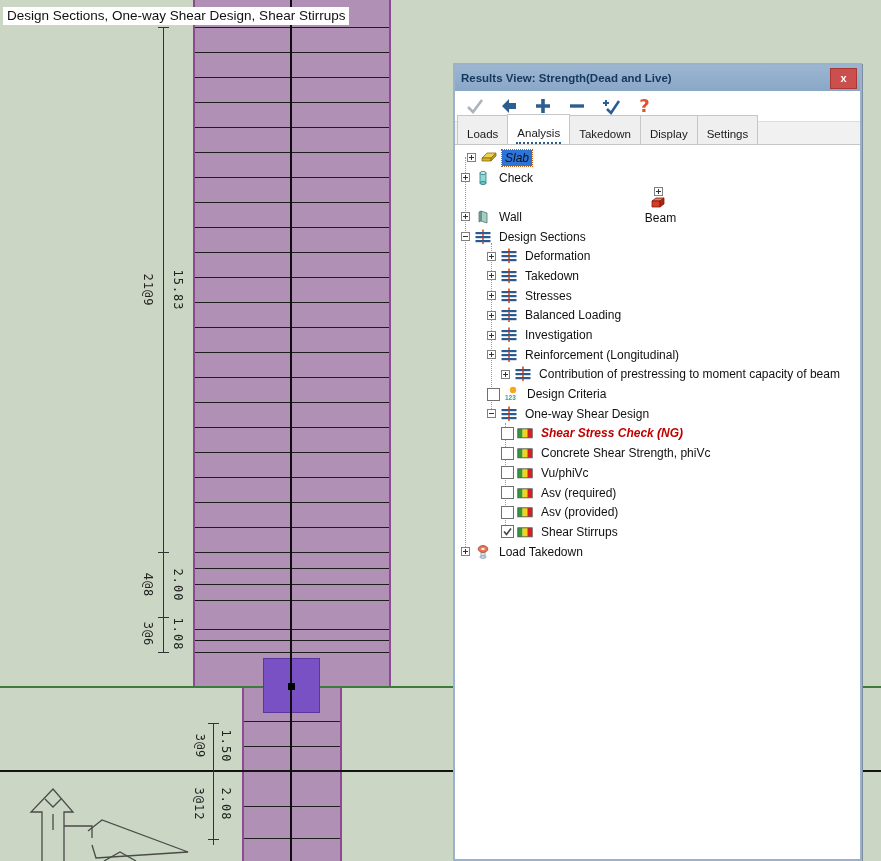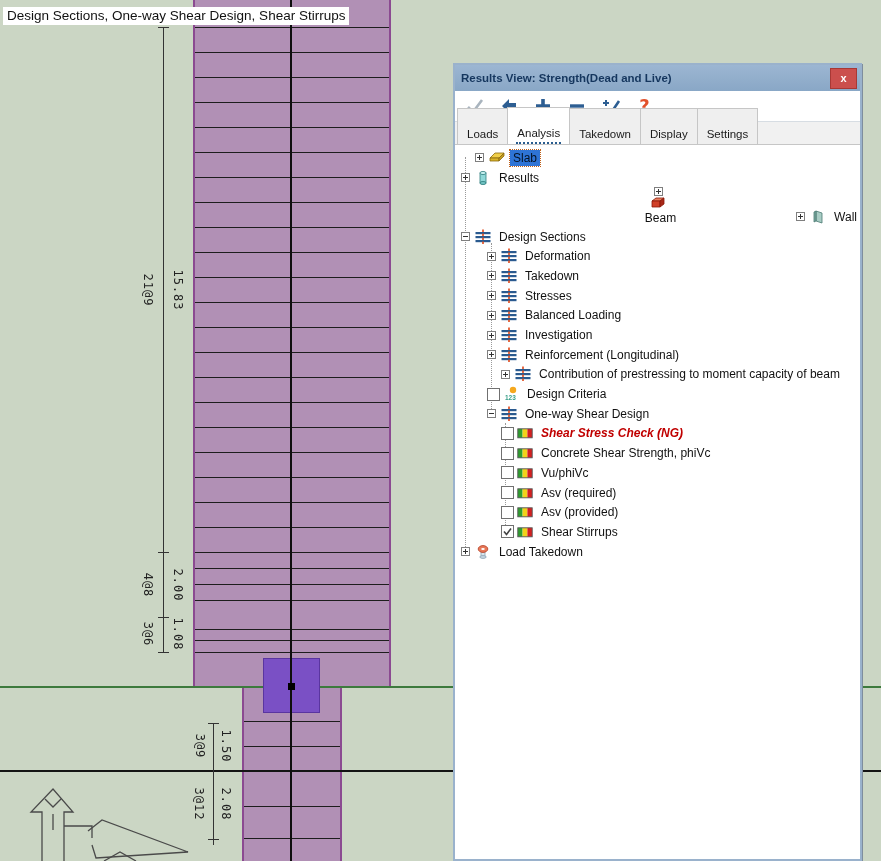--- a/index.html
+++ b/index.html
@@ -31,21 +31,21 @@
     background:#fff;border:2px solid #9ab2cc;box-shadow:1px 1px 0 #7e8d9d;box-sizing:border-box;display:flex;flex-direction:column;}
   #titlebar{height:26px;background:linear-gradient(#9cb6d2,#89a7c6);display:flex;align-items:center;flex:0 0 auto;}
   #title-text{font-size:11.5px;font-weight:bold;color:#15365e;padding-left:6px;flex:1;}
   #close-btn{width:25px;height:19px;margin-right:3px;background:#cb4f4d;border:1px solid #a83835;
     color:#fff;font-size:11px;font-weight:bold;display:flex;align-items:center;justify-content:center;cursor:default;}
   #toolbar{height:30px;background:#fff;border-bottom:1px solid #d7dde3;display:flex;align-items:center;gap:13px;padding-left:9px;flex:0 0 auto;}
   #toolbar .tbi{width:21px;height:21px;display:flex;align-items:center;justify-content:center;}
   #help-q{color:#e2512c;font-size:18px;font-weight:bold;font-family:"DejaVu Sans",sans-serif;line-height:1;}
 
   #tabstrip{height:22px;background:#f1f1f1;border-bottom:1px solid #c6c6c6;display:flex;align-items:flex-end;padding-left:2px;flex:0 0 auto;}
-  .tab{font-size:11.5px;color:#1a1a1a;padding:19px 9px 4px 9px;border:1px solid #c6c6c6;border-bottom:none;background:#efefef;margin-right:-1px;position:relative;}
+  .tab{font-size:11.5px;color:#1a1a1a;padding:12px 9px 4px 9px;border:1px solid #c6c6c6;border-bottom:none;background:#efefef;margin-right:-1px;position:relative;}
   .tab.active{background:#fff;padding-bottom:5px;}
   .tab.active::after{content:"";position:absolute;left:8px;right:8px;bottom:0;border-bottom:2px dotted #2a5d8f;}
 
   #tree{flex:1;background:#fff;overflow:hidden;position:relative;padding-top:3px;font-size:12px;color:#111;}
   .guide{position:absolute;width:0;border-left:1px dotted #9a9a9a;z-index:0;}
   .trow{height:19.7px;display:flex;align-items:center;white-space:nowrap;position:relative;z-index:1;}
   .trow .exp{flex:0 0 auto;margin-right:5px;display:flex;}
   .trow .cb{flex:0 0 auto;margin-right:3px;display:flex;}
   .trow .ticon{flex:0 0 auto;margin-right:5px;display:flex;}
   .trow .tlabel{padding:1px 3px;}
@@ -177,21 +177,21 @@
         <div class="tab active">Analysis</div>
         <div class="tab">Takedown</div>
         <div class="tab">Display</div>
         <div class="tab">Settings</div>
       </div>
 
     <div id="tree">
       <div class="guide" style="left:10px;top:12px;height:394px;"></div>
       <div class="guide" style="left:36px;top:98px;height:172px;"></div>
       <div class="guide" style="left:50px;top:278px;height:108px;"></div>
-    <div class="trow" style="padding-left: 20px;">
+    <div class="trow" style="padding-left: 12px; font-style: italic;">
           <span class="exp">
             <svg width="9" height="9" viewBox="0 0 9 9">
               <rect x="0.5" y="0.5" width="8" height="8" fill="#fff" stroke="#7f7f7f"></rect>
               <line x1="2" y1="4.5" x2="7" y2="4.5" stroke="#333"></line>
               <line x1="4.5" y1="2" x2="4.5" y2="7" stroke="#333"></line>
             </svg>
           </span>
           <span class="ticon">
             <svg width="16" height="15" viewBox="0 0 16 15">
               <g stroke="#8a6a10" stroke-width="0.8">
@@ -211,42 +211,42 @@
               <line x1="4.5" y1="2" x2="4.5" y2="7" stroke="#333"></line>
             </svg>
           </span>
           <span class="ticon">
             <svg width="16" height="16" viewBox="0 0 16 16">
               <rect x="5" y="3" width="6" height="10" fill="#8fd8d8" stroke="#2f7f7f" stroke-width="0.8"></rect>
               <ellipse cx="8" cy="3" rx="3" ry="1.6" fill="#c4eeee" stroke="#2f7f7f" stroke-width="0.8"></ellipse>
               <ellipse cx="8" cy="13" rx="3" ry="1.6" fill="#6fc0c0" stroke="#2f7f7f" stroke-width="0.8"></ellipse>
             </svg>
           </span>
-          <span class="tlabel">Results</span>
+          <span class="tlabel">Check</span>
         </div>
         <div class="trow" style="padding-left: 6px; flex-direction: column;">
           <span class="exp">
             <svg width="9" height="9" viewBox="0 0 9 9">
               <rect x="0.5" y="0.5" width="8" height="8" fill="#fff" stroke="#7f7f7f"></rect>
               <line x1="2" y1="4.5" x2="7" y2="4.5" stroke="#333"></line>
               <line x1="4.5" y1="2" x2="4.5" y2="7" stroke="#333"></line>
             </svg>
           </span>
           <span class="ticon">
             <svg width="16" height="14" viewBox="0 0 16 14">
               <g stroke="#8a1808" stroke-width="0.8">
                 <polygon points="2,5 6,2 14,2 10,5" fill="#e88060"></polygon>
                 <polygon points="2,5 10,5 10,11 2,11" fill="#d04028"></polygon>
                 <polygon points="10,5 14,2 14,8 10,11" fill="#a82818"></polygon>
               </g>
             </svg>
           </span>
           <span class="tlabel">Beam</span>
         </div>
-        <div class="trow" style="padding-left: 6px; justify-content: flex-end;">
+        <div class="trow" style="padding-left: 6px;">
           <span class="exp">
             <svg width="9" height="9" viewBox="0 0 9 9">
               <rect x="0.5" y="0.5" width="8" height="8" fill="#fff" stroke="#7f7f7f"></rect>
               <line x1="2" y1="4.5" x2="7" y2="4.5" stroke="#333"></line>
               <line x1="4.5" y1="2" x2="4.5" y2="7" stroke="#333"></line>
             </svg>
           </span>
           <span class="ticon">
             <svg width="16" height="16" viewBox="0 0 16 16">
               <polygon points="6,2 12,4 12,14 6,12" fill="#a8ccc4" stroke="#4a7a72" stroke-width="0.8"></polygon>

